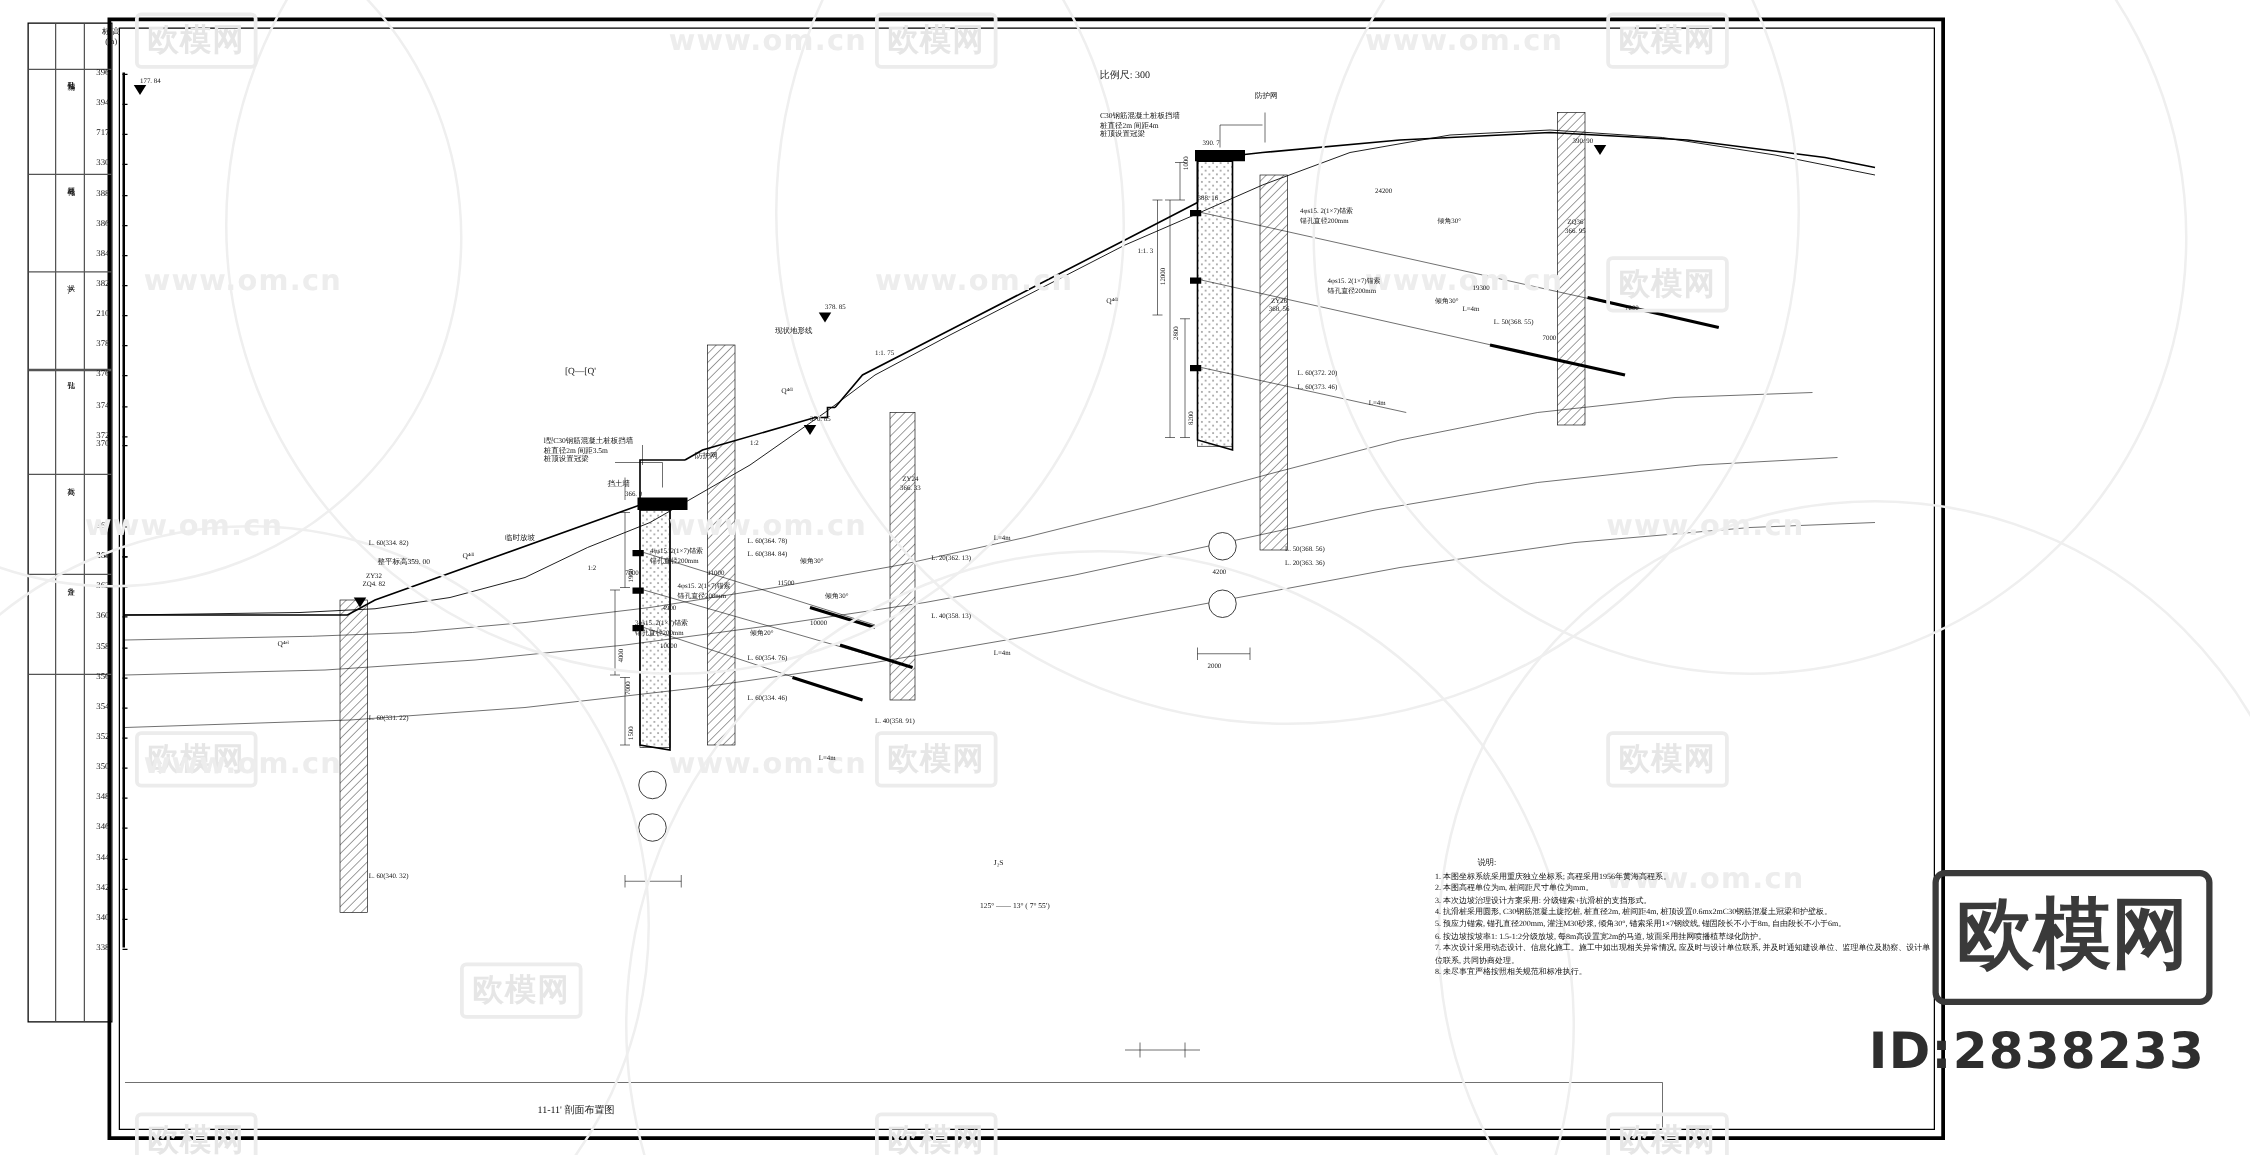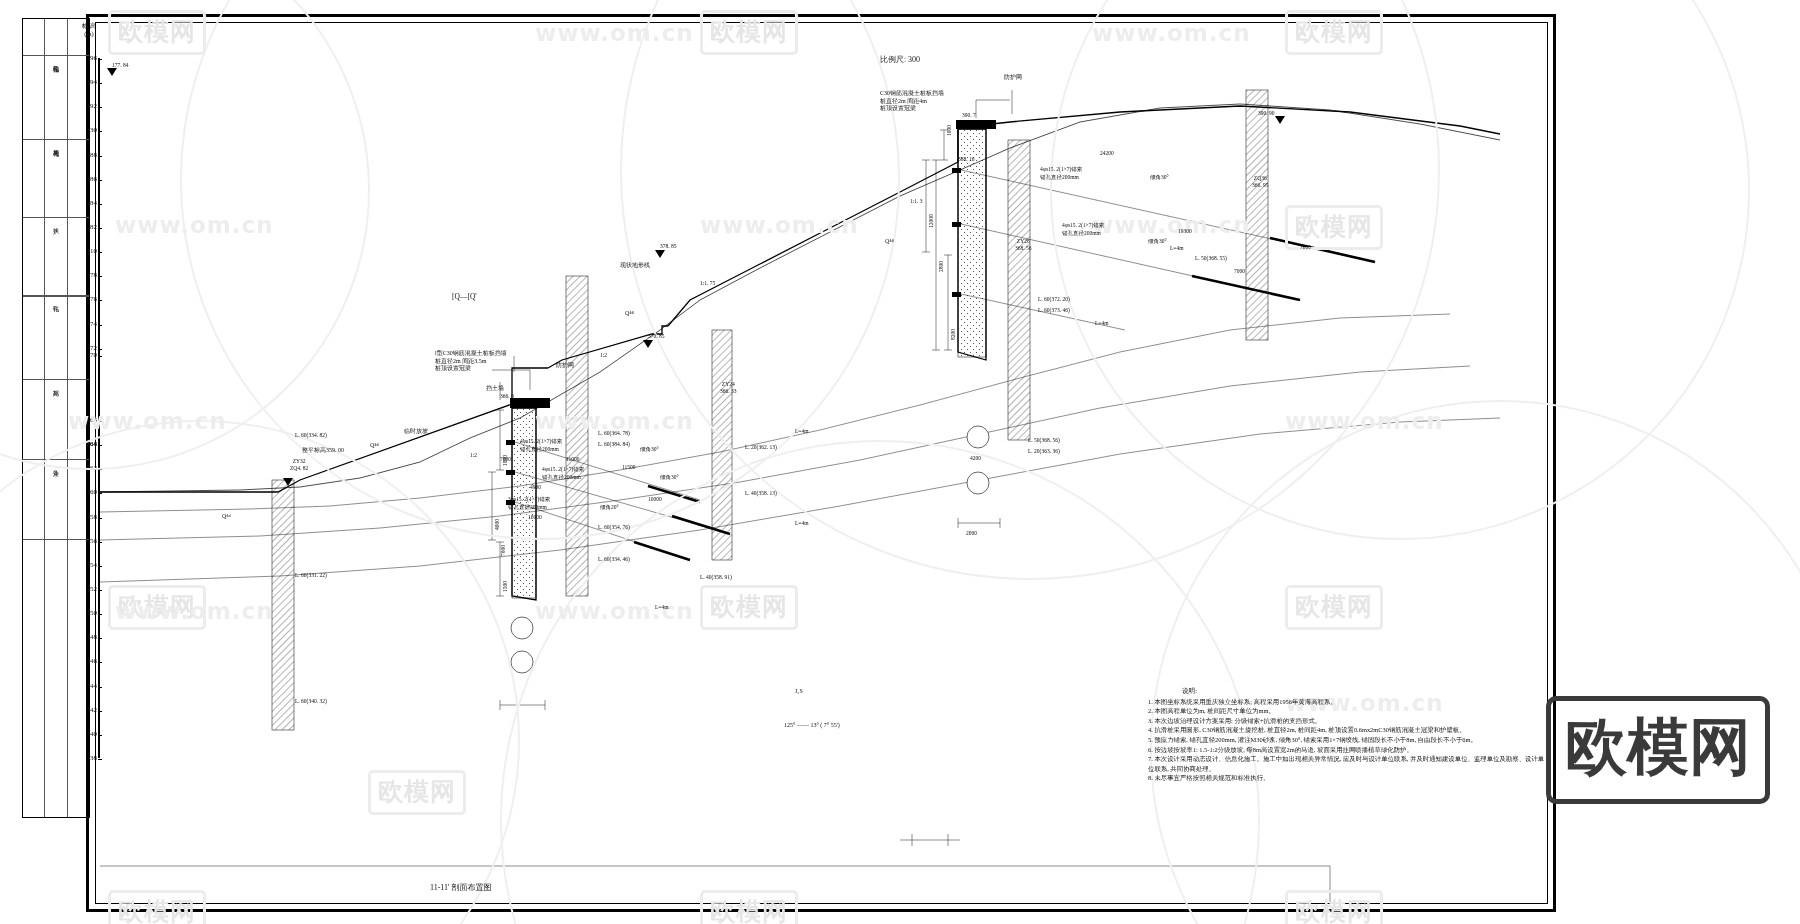--- a/index.html
+++ b/index.html
@@ -135,21 +135,21 @@
     color: #111;
     text-align: center;
     width: 26px;
     z-index: 4;
   }
   .elev-tick {
     position: absolute;
     left: 77px;
     font-size: 7px;
     color: #111;
-    text-align: right;
+    text-align: left;
     width: 20px;
     z-index: 4;
   }
   .elev-tick::after {
     content: "";
     position: absolute;
     right: -5px; top: 5px;
     width: 4px; height: 1px;
     background: #000;
   }
@@ -270,20 +270,21 @@
   <div class="wm wm-txt" style="left:535px;  top:408px;">www.om.cn</div>
   <div class="wm wm-txt" style="left:1285px; top:408px;">www.om.cn</div>
   <div class="wm wm-txt" style="left:115px;  top:598px;">www.om.cn</div>
   <div class="wm wm-txt" style="left:535px;  top:598px;">www.om.cn</div>
   <div class="wm wm-txt" style="left:1285px; top:690px;">www.om.cn</div>
 
   <div class="wm wm-logo" style="left:368px; top:770px;">欧模网</div>
 </div>
 
 <div class="wm-big">欧模网</div>
+<div class="wm-id">ID:2838233</div>
 
 <div class="frame-outer"></div>
 <div class="frame-inner"></div>
 
 <div class="dwg-scale">比例尺: 300</div>
 <div class="dwg-footer">11-11' 剖面布置图</div>
 
 <div class="legend-table">
   <div class="legend-col legend-c1"></div>
   <div class="legend-col legend-c2"></div>
@@ -303,21 +304,21 @@
   <div class="vtext" style="top:282px;">钻孔</div>
   <div class="vtext" style="top:366px;">标高</div>
   <div class="vtext" style="top:446px;">备注</div>
 </div>
 
 <div class="elev-axis"></div>
 <div class="elev-head">标 高<br>(m)</div>
 <div id="elev-ticks">
       <div class="elev-tick" style="top: 54px;">396</div>
       <div class="elev-tick" style="top: 78.1379px;">394</div>
-      <div class="elev-tick" style="top: 102.276px;">392</div>
+      <div class="elev-tick" style="top: 102.276px;">717</div>
       <div class="elev-tick" style="top: 126.414px;">330</div>
       <div class="elev-tick" style="top: 150.552px;">388</div>
       <div class="elev-tick" style="top: 174.69px;">386</div>
       <div class="elev-tick" style="top: 198.828px;">384</div>
       <div class="elev-tick" style="top: 222.966px;">382</div>
       <div class="elev-tick" style="top: 247.103px;">210</div>
       <div class="elev-tick" style="top: 271.241px;">378</div>
       <div class="elev-tick" style="top: 295.379px;">376</div>
       <div class="elev-tick" style="top: 319.517px;">374</div>
       <div class="elev-tick" style="top: 343.655px;">372</div>

